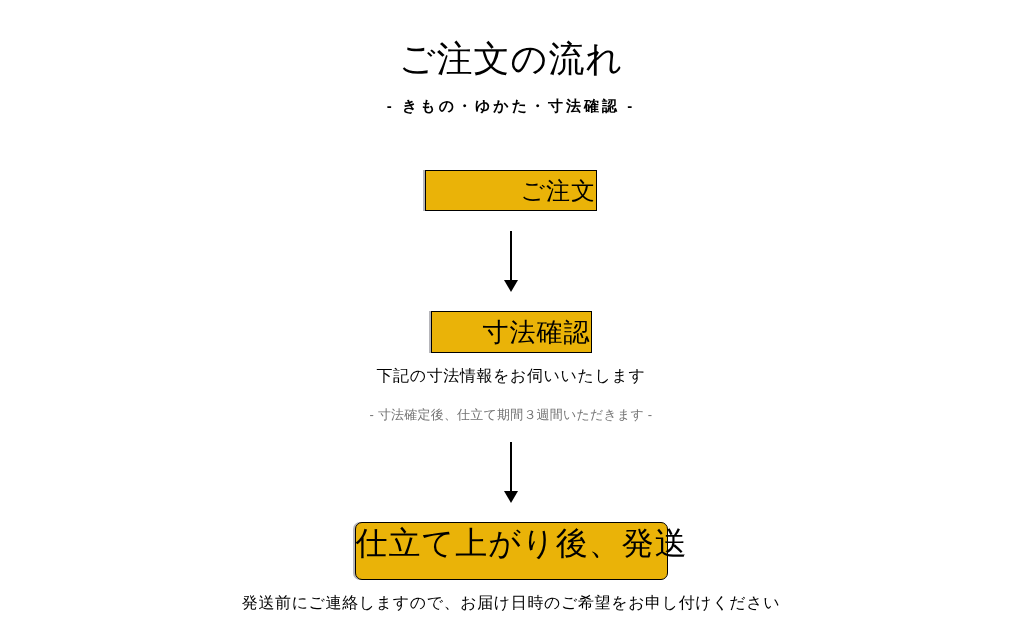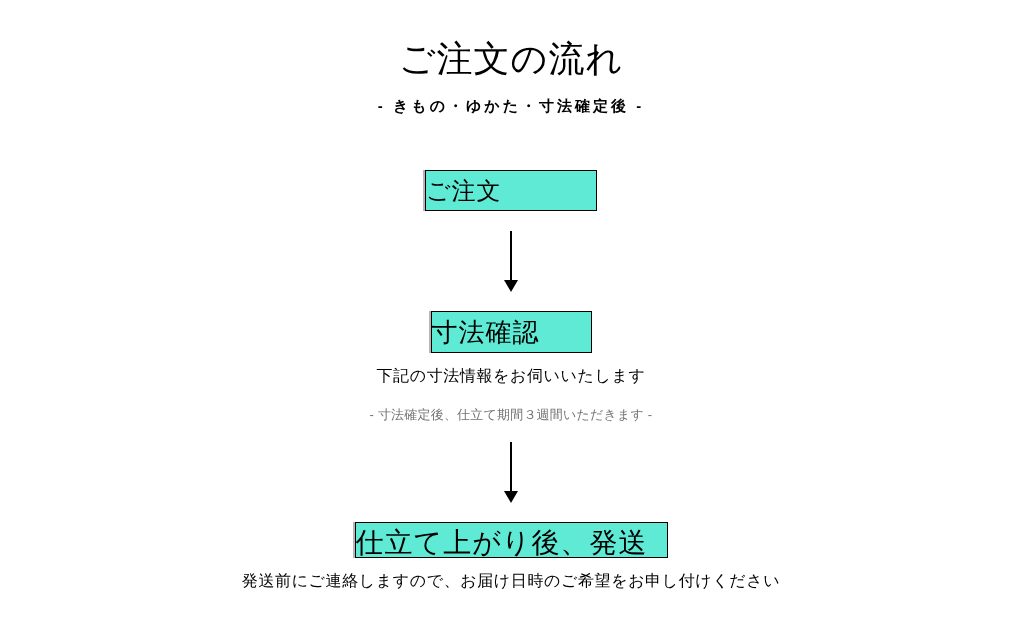--- a/index.html
+++ b/index.html
@@ -56,48 +56,49 @@
   .step {
     position: relative;
     width: 100%;
     text-align: center;
   }
 
   .step-box {
     display: inline-block;
     box-sizing: border-box;
     border: 1px solid #000000;
-    background: #5eead4;
+    background: #eab308;
     box-shadow: -2px 0 0 0 #b6b6bb;
     line-height: 1;
-    text-align: left;
+    text-align: right;
     white-space: nowrap;
     color: #000000;
   }
 
   .step-box.size-1 {
     width: 172px;
     height: 41px;
     font-size: 24px;
     line-height: 39px;
     letter-spacing: 1px;
   }
   .step-box.size-2 {
     width: 161px;
     height: 42px;
     font-size: 26px;
     line-height: 40px;
     letter-spacing: 1px;
   }
   .step-box.size-3 {
     width: 313px;
-    height: 36px;
-    font-size: 28px;
+    height: 58px;
+    font-size: 32px;
     line-height: 40px;
     letter-spacing: 1px;
+    border-radius: 7px;
   }
 
   .step-desc {
     font-size: 16px;
     letter-spacing: 0.6px;
     margin: 0;
     padding-top: 13px;
     color: #000000;
     white-space: nowrap;
   }
@@ -118,21 +119,21 @@
   .arrow-1 { margin-top: 20px; margin-bottom: 18px; }
   .arrow-2 { margin-top: 18px; margin-bottom: 18px; }
 </style>
 </head>
 <body>
 
 <div class="page">
 
   <div class="header">
     <h1 class="page-title">ご注文の流れ</h1>
-    <p class="page-subtitle">-  きもの・ゆかた・寸法確定後  -</p>
+    <p class="page-subtitle">-  きもの・ゆかた・寸法確認  -</p>
   </div>
 
   <div class="flow">
 
     <div class="step">
       <div class="step-box size-1">ご注文</div>
     </div>
 
     <svg class="arrow arrow-1" width="20" height="62" viewBox="0 0 20 62">
       <rect x="9" y="0" width="2" height="50" fill="#000000"></rect>

